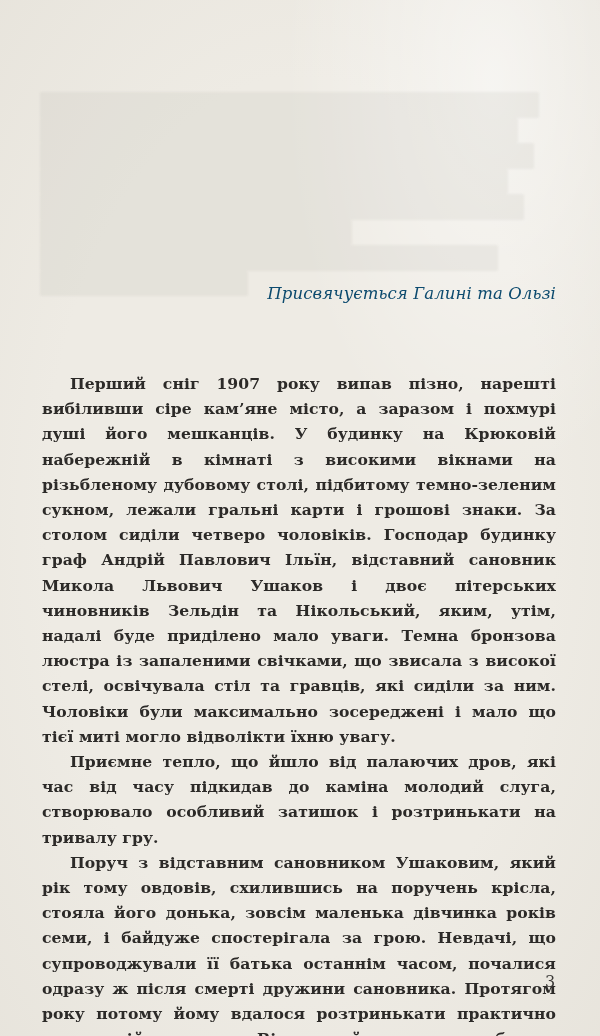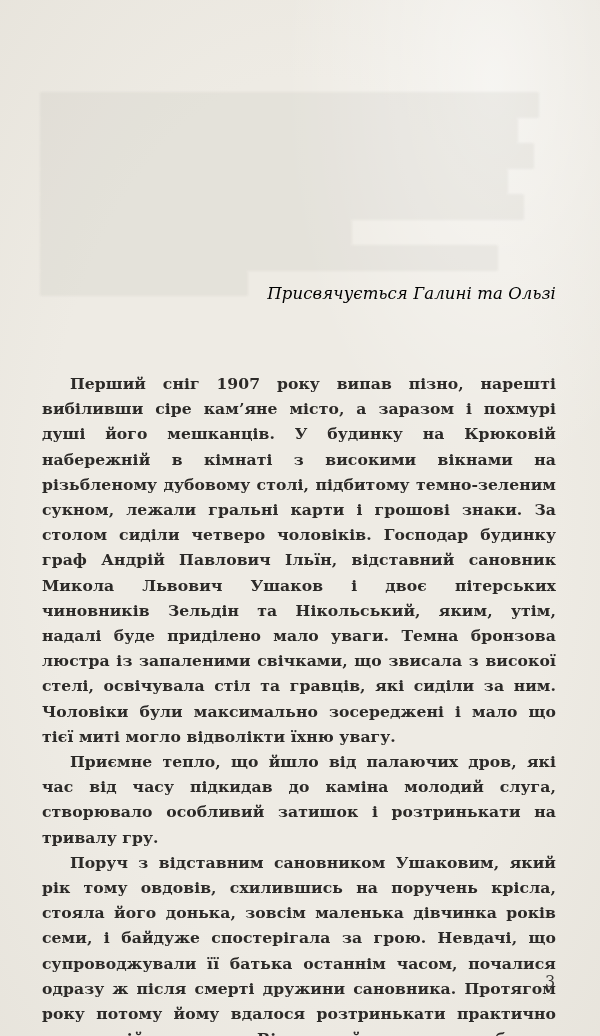--- a/index.html
+++ b/index.html
@@ -15,21 +15,21 @@
     }
     .ghost {
       position: absolute; left: 40px; top: 92px; width: 520px;
       font-size: 17px; line-height: 25.5px; color: rgba(120,115,108,0.10);
       filter: blur(1.2px);
     }
     .ghost div { height: 25.5px; background: rgba(150,145,138,0.10); margin-bottom: 0; border-radius: 2px; }
     .dedication {
       position: absolute; left: 0; top: 284px; width: 556px;
       text-align: right; font-style: italic; font-size: 16.5px;
-      color: #000000; letter-spacing: 0.1px;
+      color: #0c4a6e; letter-spacing: 0.1px;
     }
     .body-text {
       position: absolute; left: 42px; top: 371px; width: 514px;
       font-size: 15.6px; line-height: 25.2px;
       text-align: justify; letter-spacing: 0.1px; font-weight: bold;
     }
     .body-text p { margin: 0; text-indent: 28px; }
     .page-number {
       position: absolute; left: 545px; top: 972px;
       font-size: 16px; color: #3a3836;

